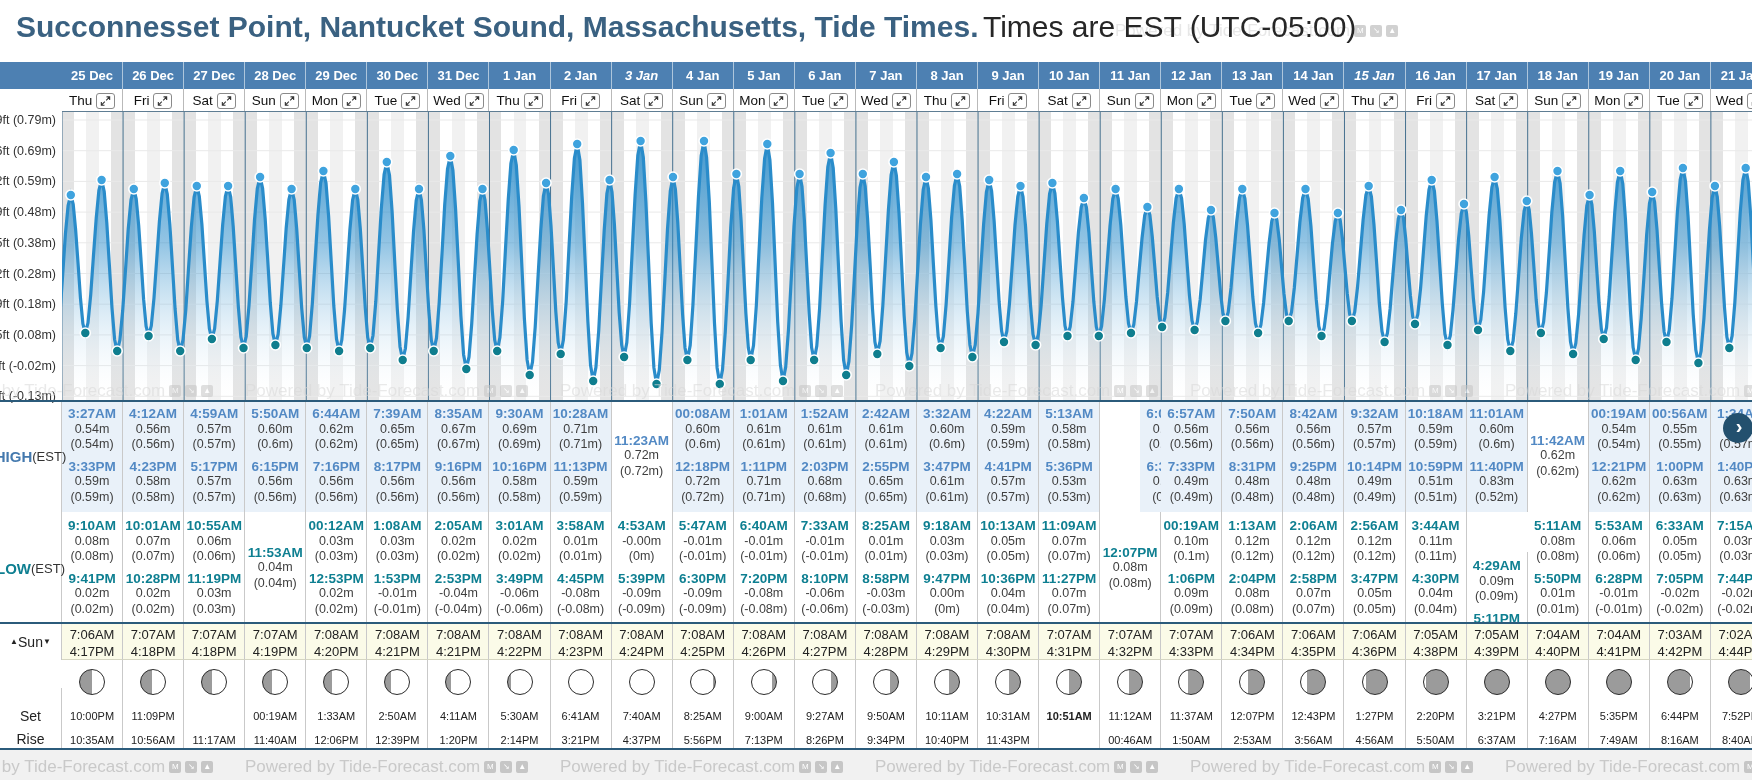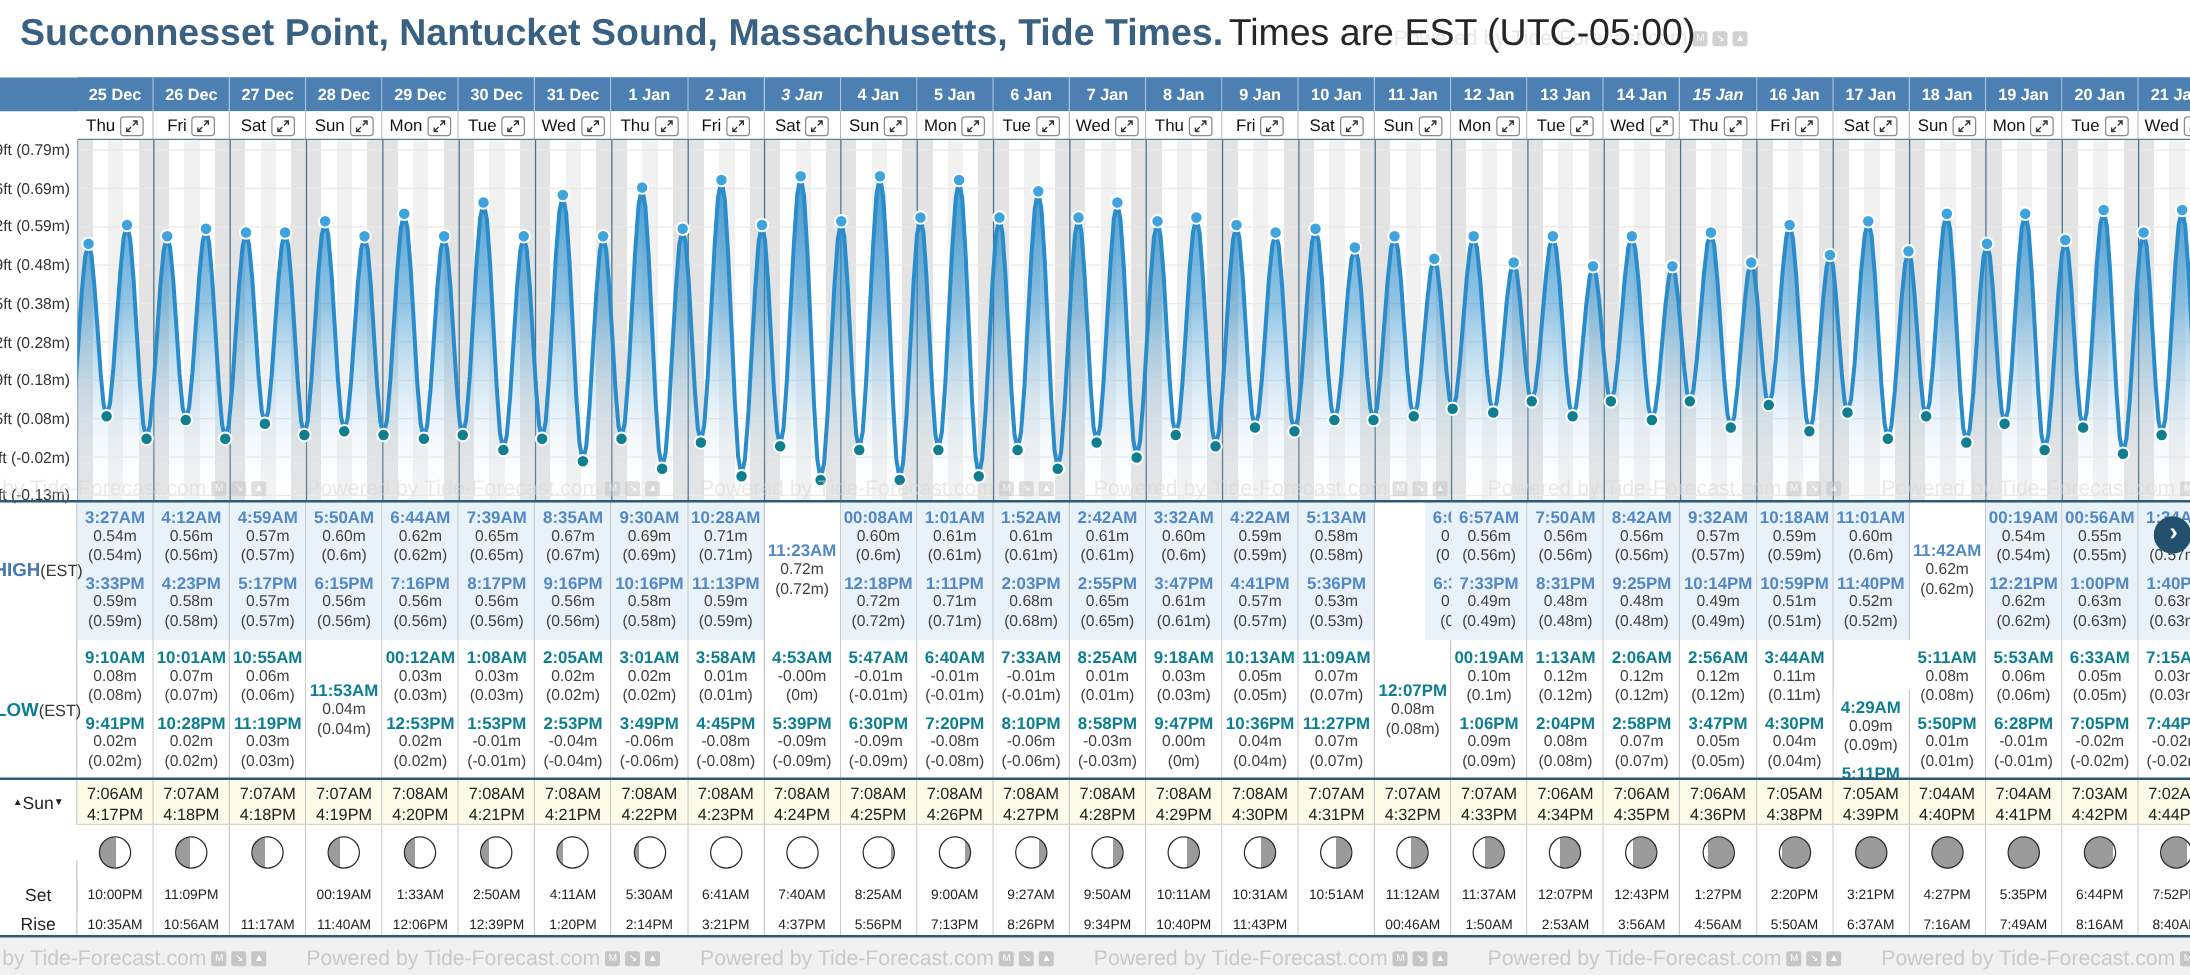--- a/index.html
+++ b/index.html
@@ -792,21 +792,21 @@
           <div class="t-alt">(0.07m)</div>
         </div>
       </div>
       <div class="sun-cell" style="left: 1039.12px; width: 61.07px;">
         <div>7:07AM</div>
         <div>4:31PM</div>
       </div>
       <div class="moon-cell" style="left: 1039.12px; width: 61.07px;">
         <div class="moon" style="background: linear-gradient(90deg, rgb(255, 255, 255) 50%, rgb(155, 155, 155) 50%);"></div>
       </div>
-      <div class="set-cell" style="left: 1039.12px; width: 61.07px; top: 704px;">10:51AM</div>
+      <div class="set-cell" style="left: 1039.12px; width: 61.07px; top: 704px; font-weight: bold;">10:51AM</div>
       <div class="rise-cell" style="left: 1039.12px; width: 61.07px; top: 728px; height: 22px;"></div>
       <div class="date-cell" style="left: 1100.19px; width: 61.07px;">11 Jan</div>
       <div class="day-cell" style="left: 1100.19px; width: 61.07px;">
         <span class="day-lbl">Sun</span>
         <button class="expand-btn">
           <svg width="11" height="10" viewBox="0 0 12 12">
             <path d="M7.2 1h3.8v3.8M11 1 6.8 5.2M4.8 11H1V7.2M1 11l4.2-4.2" stroke="#333" stroke-width="1.3" fill="none"></path>
           </svg>
         </button>
       </div>
@@ -1065,21 +1065,21 @@
       </div>
       <div class="stripe-cell" style="left: 1466.61px; width: 61.07px;"></div>
       <div class="band-cell high-bg" style="left: 1466.61px; width: 61.07px; top: 400px; height: 112px;">
         <div class="entry">
           <div class="t-time high-t">11:01AM</div>
           <div class="t-h">0.60m</div>
           <div class="t-alt">(0.6m)</div>
         </div>
         <div class="entry">
           <div class="t-time high-t">11:40PM</div>
-          <div class="t-h">0.52m</div>
+          <div class="t-h">0.83m</div>
           <div class="t-alt">(0.52m)</div>
         </div>
       </div>
       <div class="band-cell low-bg" style="left: 1466.61px; width: 61.07px; top: 512px; height: 112px; margin-top: 40px;">
         <div class="entry">
           <div class="t-time low-t">4:29AM</div>
           <div class="t-h">0.09m</div>
           <div class="t-alt">(0.09m)</div>
         </div>
         <div class="entry">

